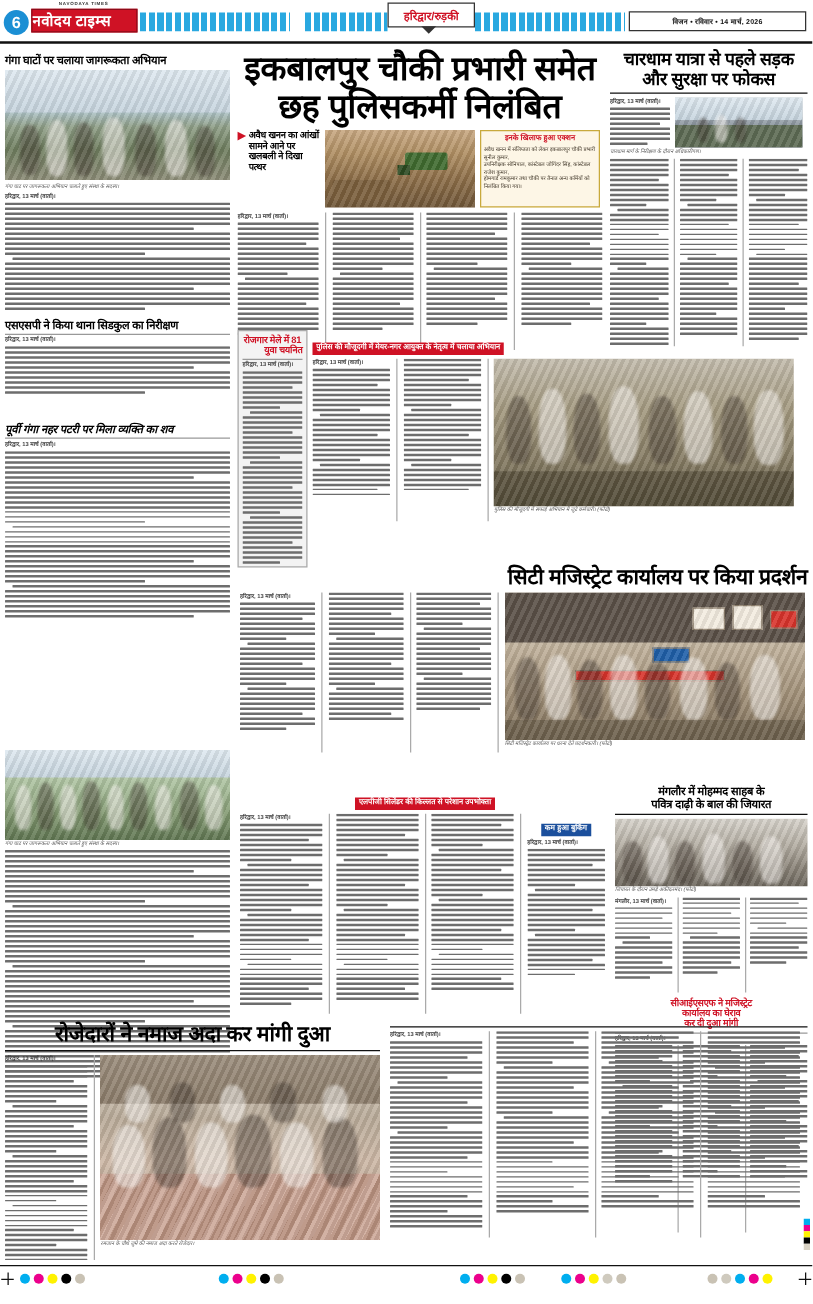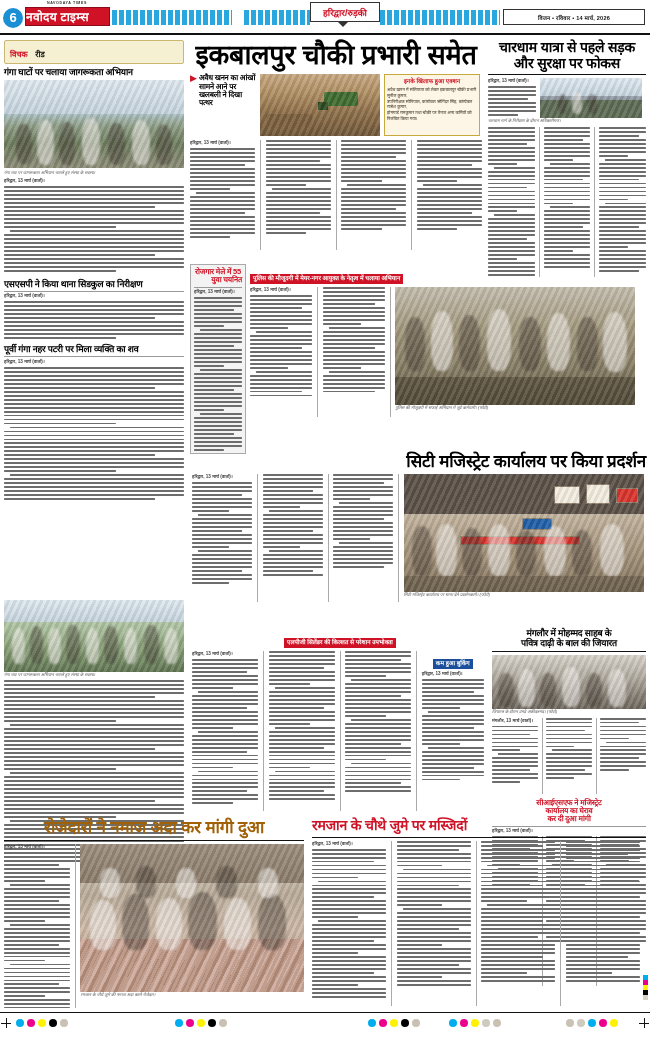--- a/index.html
+++ b/index.html
@@ -160,24 +160,20 @@
     <div class="barcode-strip bar-left"></div>
     <div class="barcode-strip bar-mid"></div>
     <div class="barcode-strip bar-right"></div>
     <div class="edition-tab">हरिद्वार/रुड़की</div>
     <div class="date-box">विजन • रविवार • 14 मार्च, 2026</div>
   </div>
   <div class="rule-main"></div>
 
   <div style="position:absolute;left:4px;top:40px;width:180px;">
 
-    <div class="yellow-tab" style="padding:2px 5px;">
-      <span style="color:#cf1225;font-weight:bold;font-size:8px;">विचक</span>
-      <span style="color:#222;font-weight:bold;font-size:8px;margin-left:3px;">रीड</span>
-    </div>
 
     <div class="hl hl-s" style="margin-top:3px;">गंगा घाटों पर चलाया जागरूकता अभियान</div>
 
     <div class="photo ph-ganga" style="height:88px;margin-top:3px;">
       <div class="sky"></div>
       <div class="figblur" style="left:12px;top:44px;width:16px;height:40px;"></div>
       <div class="figblur figlight" style="left:33px;top:40px;width:17px;height:45px;"></div>
       <div class="figblur" style="left:55px;top:42px;width:16px;height:43px;"></div>
       <div class="figblur figlight" style="left:78px;top:38px;width:18px;height:47px;"></div>
       <div class="figblur" style="left:104px;top:43px;width:17px;height:42px;"></div>
@@ -222,21 +218,21 @@
         <div class="ln"></div>
         <div class="ln"></div>
       <div class="ln mid"></div>
         <div class="ln"></div>
         <div class="ln"></div>
         <div class="ln"></div>
       <div class="ln"></div>
         <div class="ln short"></div>
     </div>
 
-    <div class="hl hl-s" style="margin-top:3px;">पूर्वी गंगा नहर पटरी पर मिला व्यक्ति का शव</div>
+    <div class="hl hl-s" style="margin-top:21px;font-style:italic;">पूर्वी गंगा नहर पटरी पर मिला व्यक्ति का शव</div>
     <div class="hrule-thin" style="margin:2px 0;"></div>
     <div class="byline">हरिद्वार, 13 मार्च (वार्ता)।</div>
     <div class="body-col dense" style="margin-top:2px;">
       <div class="ln"></div>
         <div class="ln"></div>
         <div class="ln"></div>
         <div class="ln"></div>
       <div class="ln"></div>
         <div class="ln mid"></div>
         <div class="ln"></div>
@@ -265,20 +261,21 @@
         <div class="ln"></div>
         <div class="ln"></div>
       <div class="ln"></div>
         <div class="ln"></div>
         <div class="ln mid"></div>
     </div>
   </div>
 
   <div style="position:absolute;left:190px;top:40px;width:292px;">
     <div class="hl hl-xxl" style="text-align:center;">इकबालपुर चौकी प्रभारी समेत</div>
+    <div class="hl hl-xxl" style="text-align:center;">छह पुलिसकर्मी निलंबित</div>
 
     <div style="display:flex;gap:4px;margin-top:4px;">
       <div style="width:66px;">
         <div style="display:flex;gap:2px;">
           <span style="color:#cf1225;font-size:9px;line-height:1;">▶</span>
           <div class="hl hl-xs">अवैध खनन का आंखों सामने आने पर खलबली ने दिखा पत्थर</div>
         </div>
       </div>
       <div class="photo ph-mine" style="width:120px;height:62px;">
         <div style="position:absolute;left:64px;top:18px;width:34px;height:14px;background:#3f6b2f;border-radius:2px;"></div>
@@ -548,21 +545,21 @@
           <div class="ln"></div>
           <div class="ln"></div>
           <div class="ln"></div>
         <div class="ln"></div>
           <div class="ln mid"></div>
       </div>
     </div>
   </div>
 
   <div class="tint-box" style="position:absolute;left:190px;top:264px;width:56px;height:190px;padding:3px;">
-    <div class="hl hl-xs" style="color:#cf1225;text-align:center;">रोजगार मेले में 55</div>
+    <div class="hl hl-xs" style="color:#cf1225;text-align:center;">रोजगार मेले में 81</div>
     <div class="hl hl-xs" style="color:#cf1225;text-align:right;">युवा चयनित</div>
     <div class="hrule-thin" style="margin:2px 0;"></div>
     <div class="byline">हरिद्वार, 13 मार्च (वार्ता)।</div>
     <div class="body-col dense" style="margin-top:2px;">
       <div class="ln"></div>
         <div class="ln"></div>
         <div class="ln"></div>
         <div class="ln mid"></div>
       <div class="ln"></div>
         <div class="ln"></div>
@@ -1195,21 +1192,21 @@
         <div class="ln"></div>
         <div class="ln mid"></div>
         <div class="ln"></div>
       <div class="ln"></div>
         <div class="ln"></div>
         <div class="ln short"></div>
     </div>
   </div>
 
   <div style="position:absolute;left:4px;top:818px;width:300px;">
-    <div class="hl hl-xl" style="color:#a16207;text-align:center;">रोजेदारों ने नमाज अदा कर मांगी दुआ</div>
+    <div class="hl hl-xl" style="color:#000000;text-align:center;">रोजेदारों ने नमाज अदा कर मांगी दुआ</div>
     <div class="hrule" style="margin:3px 0;"></div>
 
     <div style="display:flex;gap:5px;">
       <div class="body-col dense" style="width:66px;">
         <div class="byline">हरिद्वार, 13 मार्च (वार्ता)।</div>
         <div style="height:2px;"></div>
         <div class="ln"></div>
           <div class="ln"></div>
           <div class="ln"></div>
           <div class="ln mid"></div>
@@ -1266,21 +1263,20 @@
           <div class="figblur figlight" style="left:96px;top:24px;width:20px;height:30px;"></div>
           <div class="figblur" style="left:136px;top:22px;width:21px;height:32px;"></div>
           <div class="figblur figlight" style="left:178px;top:24px;width:20px;height:30px;"></div>
         </div>
         <div class="caption">रमजान के चौथे जुमे की नमाज अदा करते रोजेदार।</div>
       </div>
     </div>
   </div>
 
   <div style="position:absolute;left:312px;top:818px;width:334px;">
-    <div class="hl hl-l" style="color:#cf1225;">रमजान के चौथे जुमे पर मस्जिदों</div>
     <div class="hrule" style="margin:3px 0;"></div>
 
     <div style="display:flex;gap:5px;">
       <div class="body-col dense" style="width:74px;">
         <div class="byline">हरिद्वार, 13 मार्च (वार्ता)।</div>
         <div style="height:2px;"></div>
         <div class="ln"></div>
           <div class="ln"></div>
           <div class="ln"></div>
           <div class="ln mid"></div>

